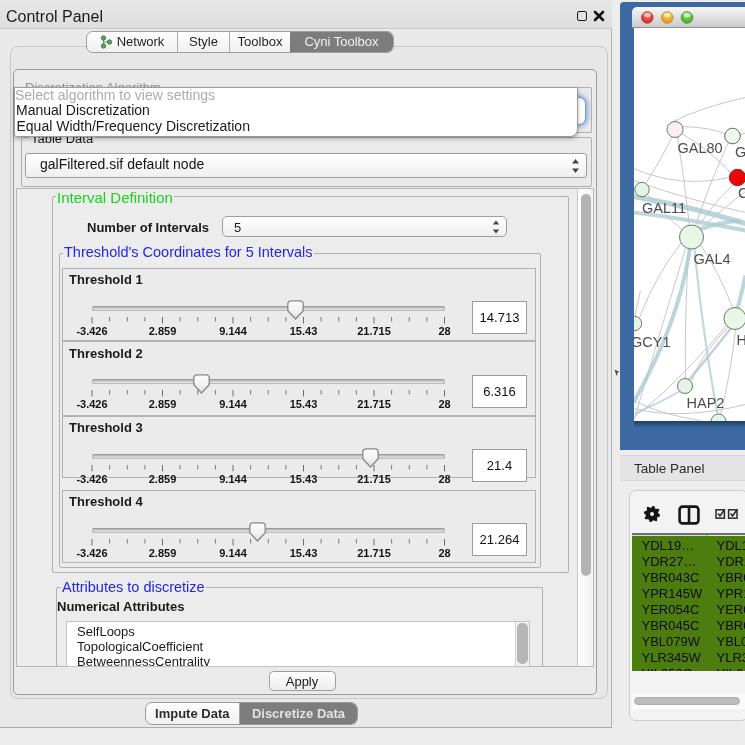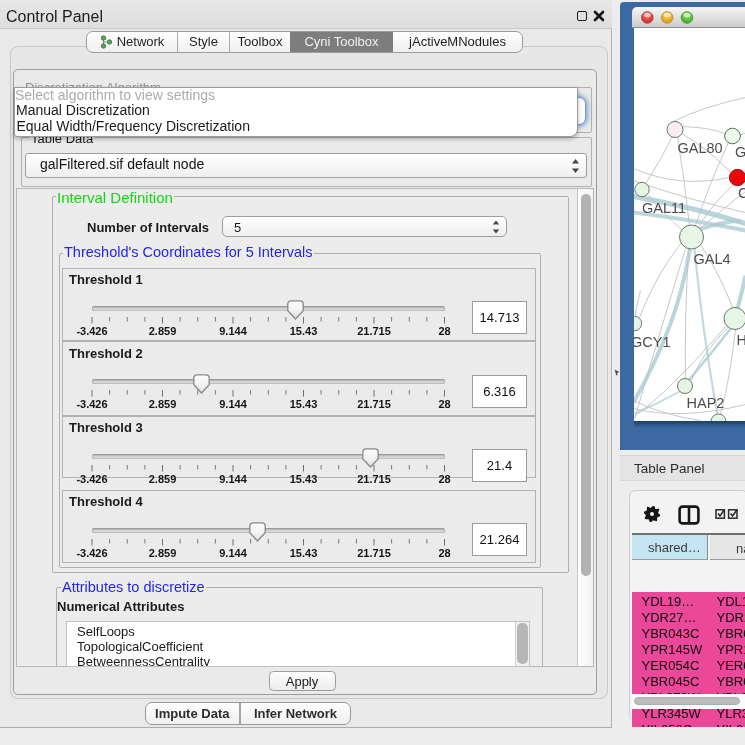--- a/index.html
+++ b/index.html
@@ -24,21 +24,20 @@
     <svg width="13" height="14" viewBox="0 0 13 14" style="margin-right:4px">
         <path d="M3.5 3.5 V10.5 M3.5 7 H9" stroke="#8a8a8a" stroke-width="1.2" fill="none"></path>
         <circle cx="3.5" cy="3" r="2.2" fill="#57a85a" stroke="#2e7032" stroke-width="0.8"></circle>
         <circle cx="3.5" cy="11" r="2.2" fill="#57a85a" stroke="#2e7032" stroke-width="0.8"></circle>
         <circle cx="9.5" cy="7" r="2.2" fill="#57a85a" stroke="#2e7032" stroke-width="0.8"></circle>
       </svg>
     Network</div>
   <div style="width:52px;display:flex;align-items:center;justify-content:center;border-right:1px solid #ababab;font-size:13px;color:#1f1f1f">Style</div>
   <div style="width:60px;display:flex;align-items:center;justify-content:center;font-size:13px;color:#1f1f1f">Toolbox</div>
   <div style="width:103px;display:flex;align-items:center;justify-content:center;font-size:13px;color:#f0f0f0;background:#7d7d7d">Cyni Toolbox</div>
-  <div style="width:129px;display:flex;align-items:center;justify-content:center;font-size:13px;color:#1f1f1f">jActiveMNodules</div>
 </div>
 
 <div class="abs" style="left:9.5px;top:46px;width:598px;height:653px;background:#e7e7e7;border:1px solid #c8c8c8;border-radius:8px"></div>
 
 <div class="abs" style="left:12.5px;top:69px;width:584.5px;height:626px;background:#eaeaea;border:1px solid #9c9c9c;border-radius:5px"></div>
 
 <div class="abs" style="left:21px;top:87px;width:571px;height:46px;border:1px solid #b1b1b1;border-radius:2px"></div>
 <div class="abs t13" style="left:25px;top:80px;color:#8f8f8f;background:transparent">Discretization Algorithm</div>
 <div class="abs" style="left:30px;top:97px;width:556px;height:28px;border-radius:7px;background:#fff;border:1.5px solid #6f9bd1;box-shadow:0 0 4px 2px rgba(85,135,210,.65)"></div>
 
@@ -256,21 +255,21 @@
   <div class="t13" style="position:absolute;left:10px;top:17px">TopologicalCoefficient</div>
   <div class="t13" style="position:absolute;left:10px;top:32px">BetweennessCentrality</div>
   <div style="position:absolute;right:0;top:0;width:14.5px;height:46px;background:#f2f2f2;border-left:1px solid #d0d0d0"></div>
   <div style="position:absolute;right:1.5px;top:1px;width:11px;height:41px;background:#b6b6b6;border-radius:5px"></div>
 </div>
 
 <div class="abs" style="left:268.5px;top:671px;width:67px;height:20px;border:1px solid #9d9d9d;border-radius:4.5px;background:linear-gradient(#fdfdfd,#ededed);text-align:center"><span class="t13" style="line-height:19px">Apply</span></div>
 
 <div class="abs" style="left:144.5px;top:702px;height:22.5px;border:1px solid #9b9b9b;border-radius:7px;overflow:hidden;display:flex;background:linear-gradient(#fdfdfd,#f0f0f0)">
   <div style="width:94.5px;display:flex;align-items:center;justify-content:center;border-right:1px solid #a6a6a6;font-size:13px;font-weight:bold;color:#2d2d2d">Impute Data</div>
-  <div style="width:110px;display:flex;align-items:center;justify-content:center;border-left:1px solid #a6a6a6;font-size:13px;font-weight:bold;color:#2d2d2d">Infer Network</div>
+  <div style="width:117px;display:flex;align-items:center;justify-content:center;font-size:13px;font-weight:bold;color:#e2e2e2;background:#7d7d7d">Discretize Data</div>
 </div>
 
 <div class="abs" id="popup" style="left:14px;top:87px;width:564px;height:50px;background:#fff;border:1px solid #9b9b9b;border-radius:0 0 8px 3px;box-shadow:0 2px 4px rgba(0,0,0,.28);z-index:30">
   <div style="position:absolute;left:0;top:-1px;width:100%;font-size:14px;color:#ababab">Select algorithm to view settings</div>
   <div style="position:absolute;left:1px;top:14.3px;font-size:14px;font-weight:normal;color:#1a1a1a">Manual Discretization</div>
   <div style="position:absolute;left:1.5px;top:30px;font-size:14px;color:#1a1a1a">Equal Width/Frequency Discretization</div>
 </div>
 
 <svg class="abs" style="left:614px;top:368.5px" width="6" height="7" viewBox="0 0 6 7">
     <path d="M0.5 0.5 L5.5 3 L3 4 L3.5 6.5 L2 6 L1.5 3.5 Z" fill="#4a4a4a"></path>
@@ -375,21 +374,21 @@
     <path d="M3 5.5 L5 8 L9.5 1.5" fill="none" stroke="#2a2a2a" stroke-width="1.6"></path>
     <rect x="13.6" y="1.8" width="8.4" height="8.4" fill="none" stroke="#2a2a2a" stroke-width="1.5"></rect>
     <path d="M15.6 5.5 L17.6 8 L22.1 1.5" fill="none" stroke="#2a2a2a" stroke-width="1.6"></path>
   </svg>
 
 <div class="abs" style="left:632px;top:533px;width:113px;height:1.5px;background:#6f6f6f"></div>
 <div class="abs" style="left:632px;top:534.5px;width:76px;height:25px;background:#c4e4f1;border-right:1.5px solid #8a8a8a;border-bottom:1px solid #9a9a9a"></div>
 <div class="abs" style="left:709.5px;top:534.5px;width:35.5px;height:25px;background:#e6e6e6;border-bottom:1px solid #9a9a9a"></div>
 <div class="abs" style="left:648px;top:540px;width:60px;font-size:13px;color:#3c3c3c">shared…</div>
 <div class="abs" style="left:736px;top:541px;font-size:13px;color:#3c3c3c">na</div>
-<div class="abs" style="left:632px;top:592px;width:113px;height:134.5px;background:#ec4899;overflow:hidden">
+<div class="abs" style="left:632px;top:536px;width:113px;height:134.5px;background:#4d7c0f;overflow:hidden">
   <div style="position:absolute;left:9.5px;top:1.5px;font-size:13px;color:#0c0c0c;white-space:nowrap">YDL19…</div>
   <div style="position:absolute;left:84.5px;top:1.5px;font-size:13px;color:#0c0c0c;white-space:nowrap">YDL1</div>
   <div style="position:absolute;left:9.5px;top:17.5px;font-size:13px;color:#0c0c0c;white-space:nowrap">YDR27…</div>
   <div style="position:absolute;left:84.5px;top:17.5px;font-size:13px;color:#0c0c0c;white-space:nowrap">YDR2</div>
   <div style="position:absolute;left:9.5px;top:33.5px;font-size:13px;color:#0c0c0c;white-space:nowrap">YBR043C</div>
   <div style="position:absolute;left:84.5px;top:33.5px;font-size:13px;color:#0c0c0c;white-space:nowrap">YBR0</div>
   <div style="position:absolute;left:9.5px;top:49.5px;font-size:13px;color:#0c0c0c;white-space:nowrap">YPR145W</div>
   <div style="position:absolute;left:84.5px;top:49.5px;font-size:13px;color:#0c0c0c;white-space:nowrap">YPR1</div>
   <div style="position:absolute;left:9.5px;top:65.5px;font-size:13px;color:#0c0c0c;white-space:nowrap">YER054C</div>
   <div style="position:absolute;left:84.5px;top:65.5px;font-size:13px;color:#0c0c0c;white-space:nowrap">YER0</div>

